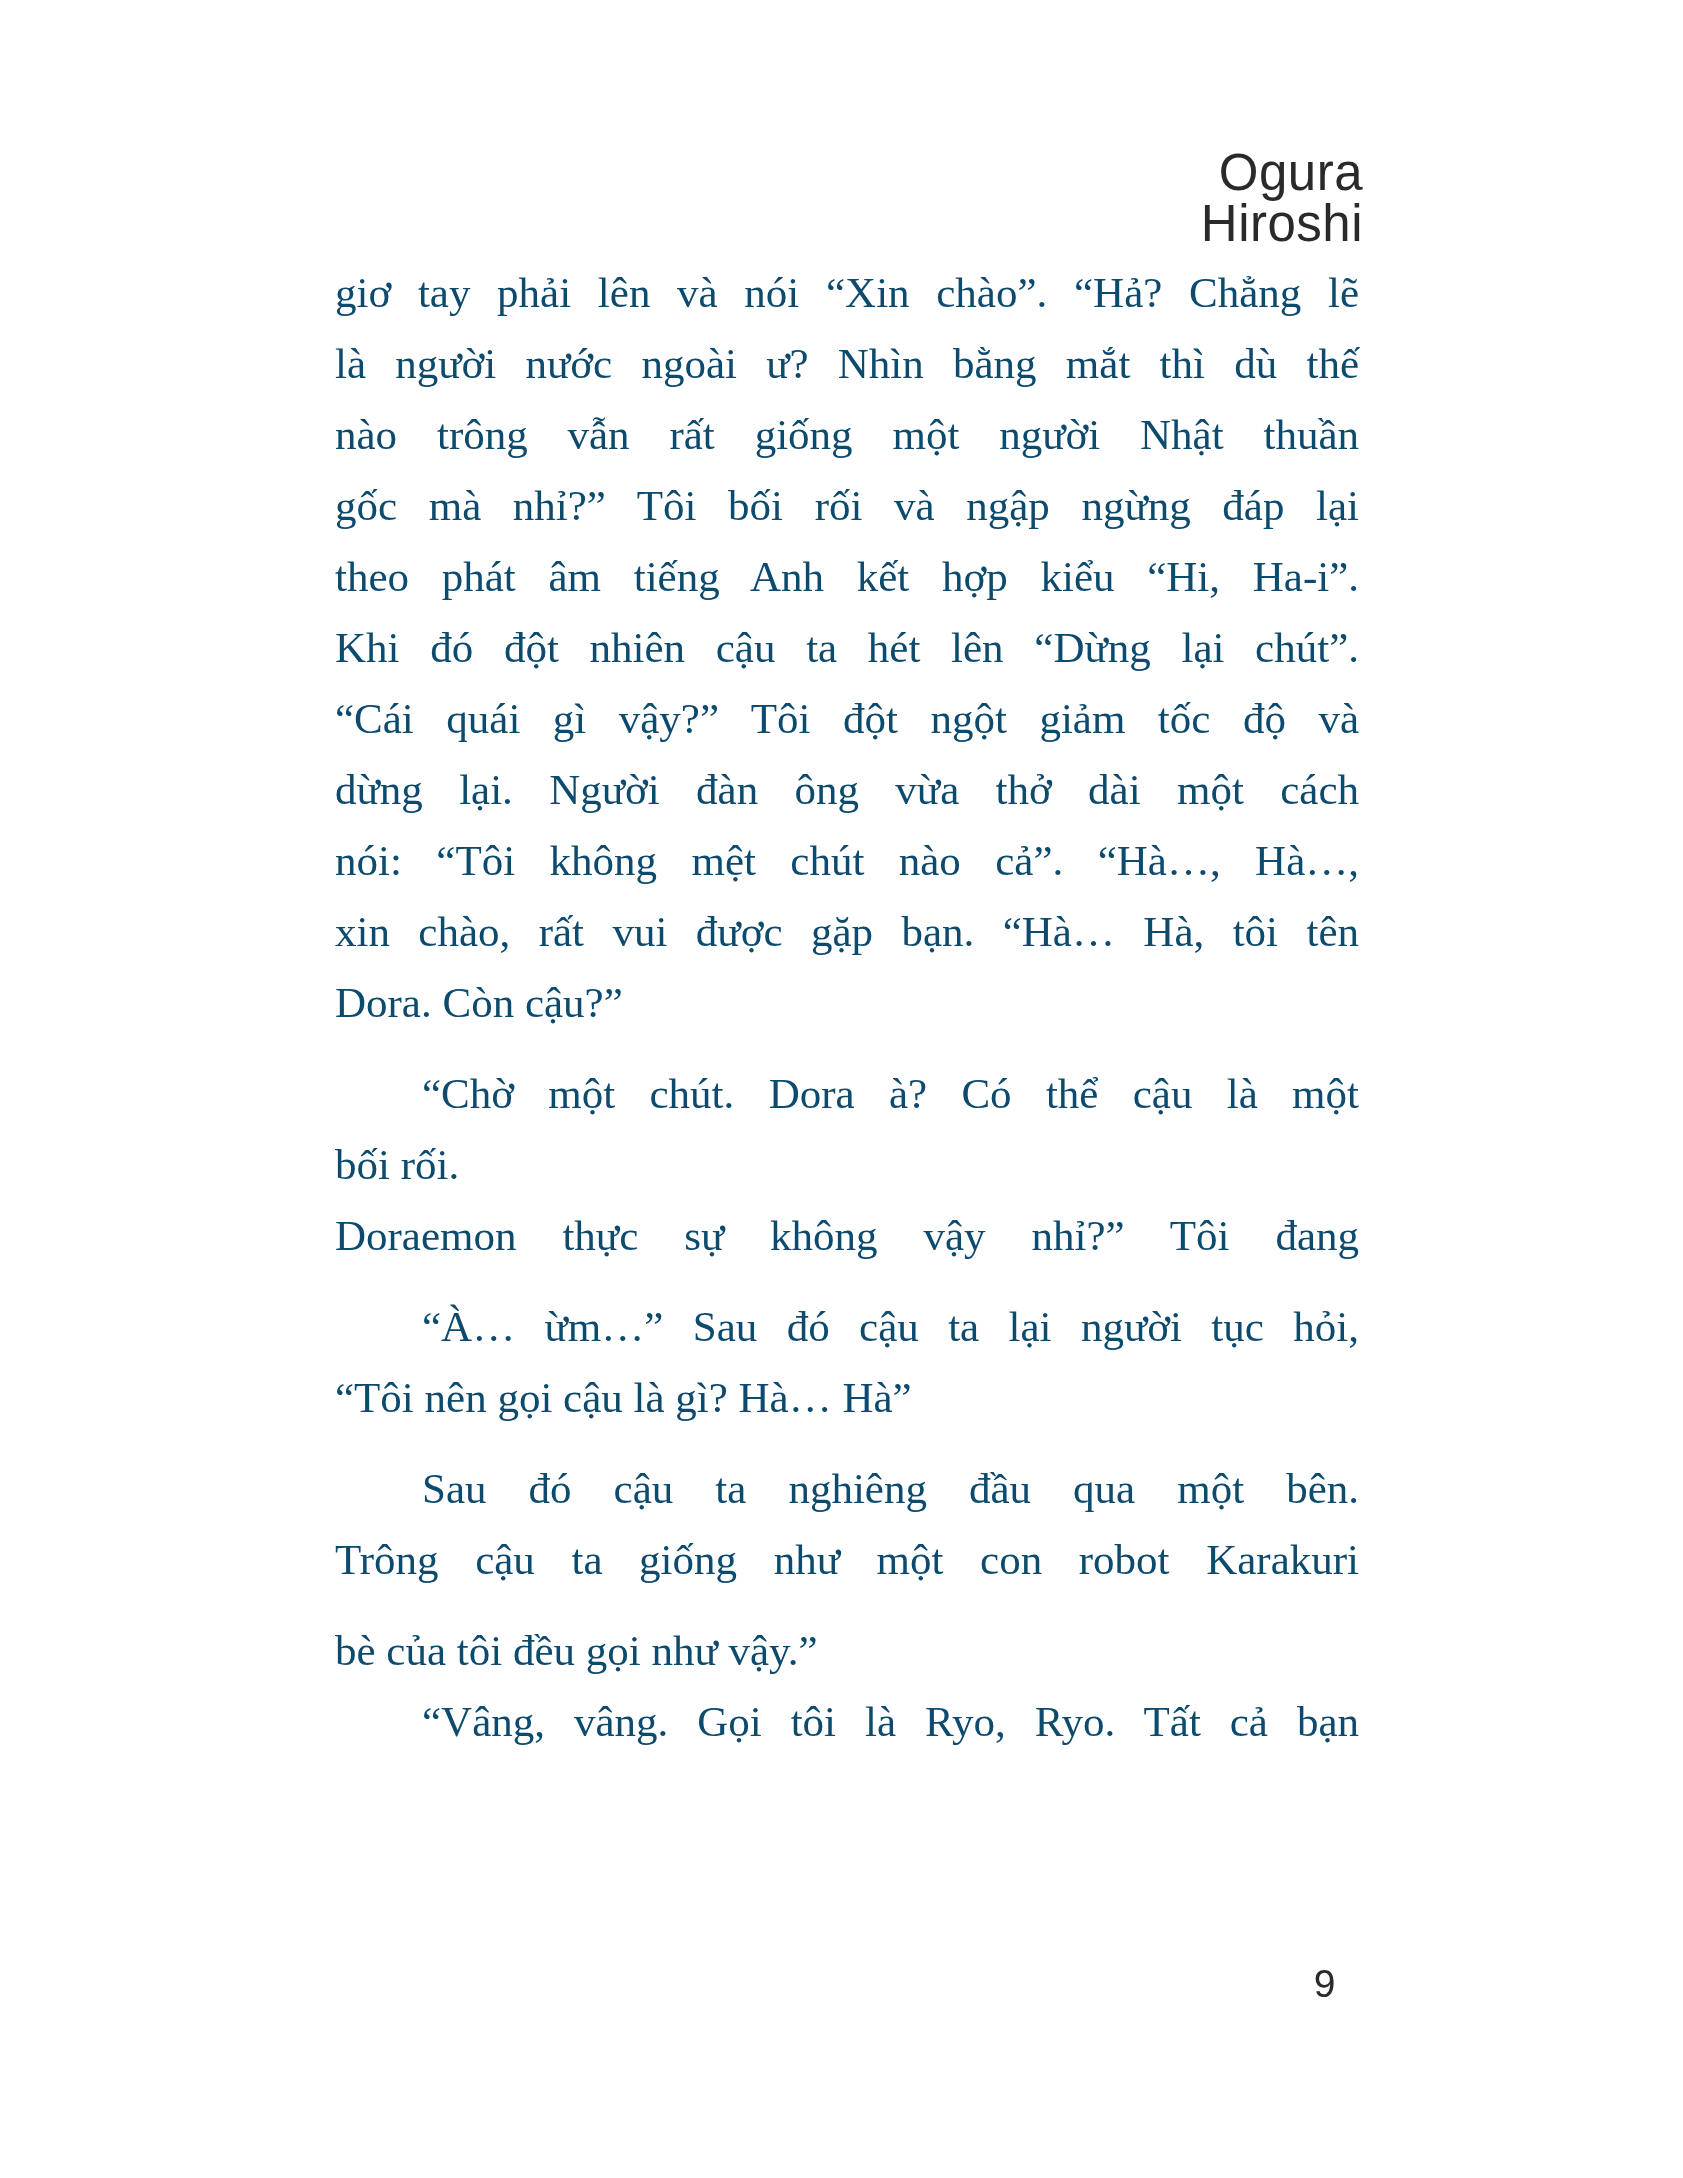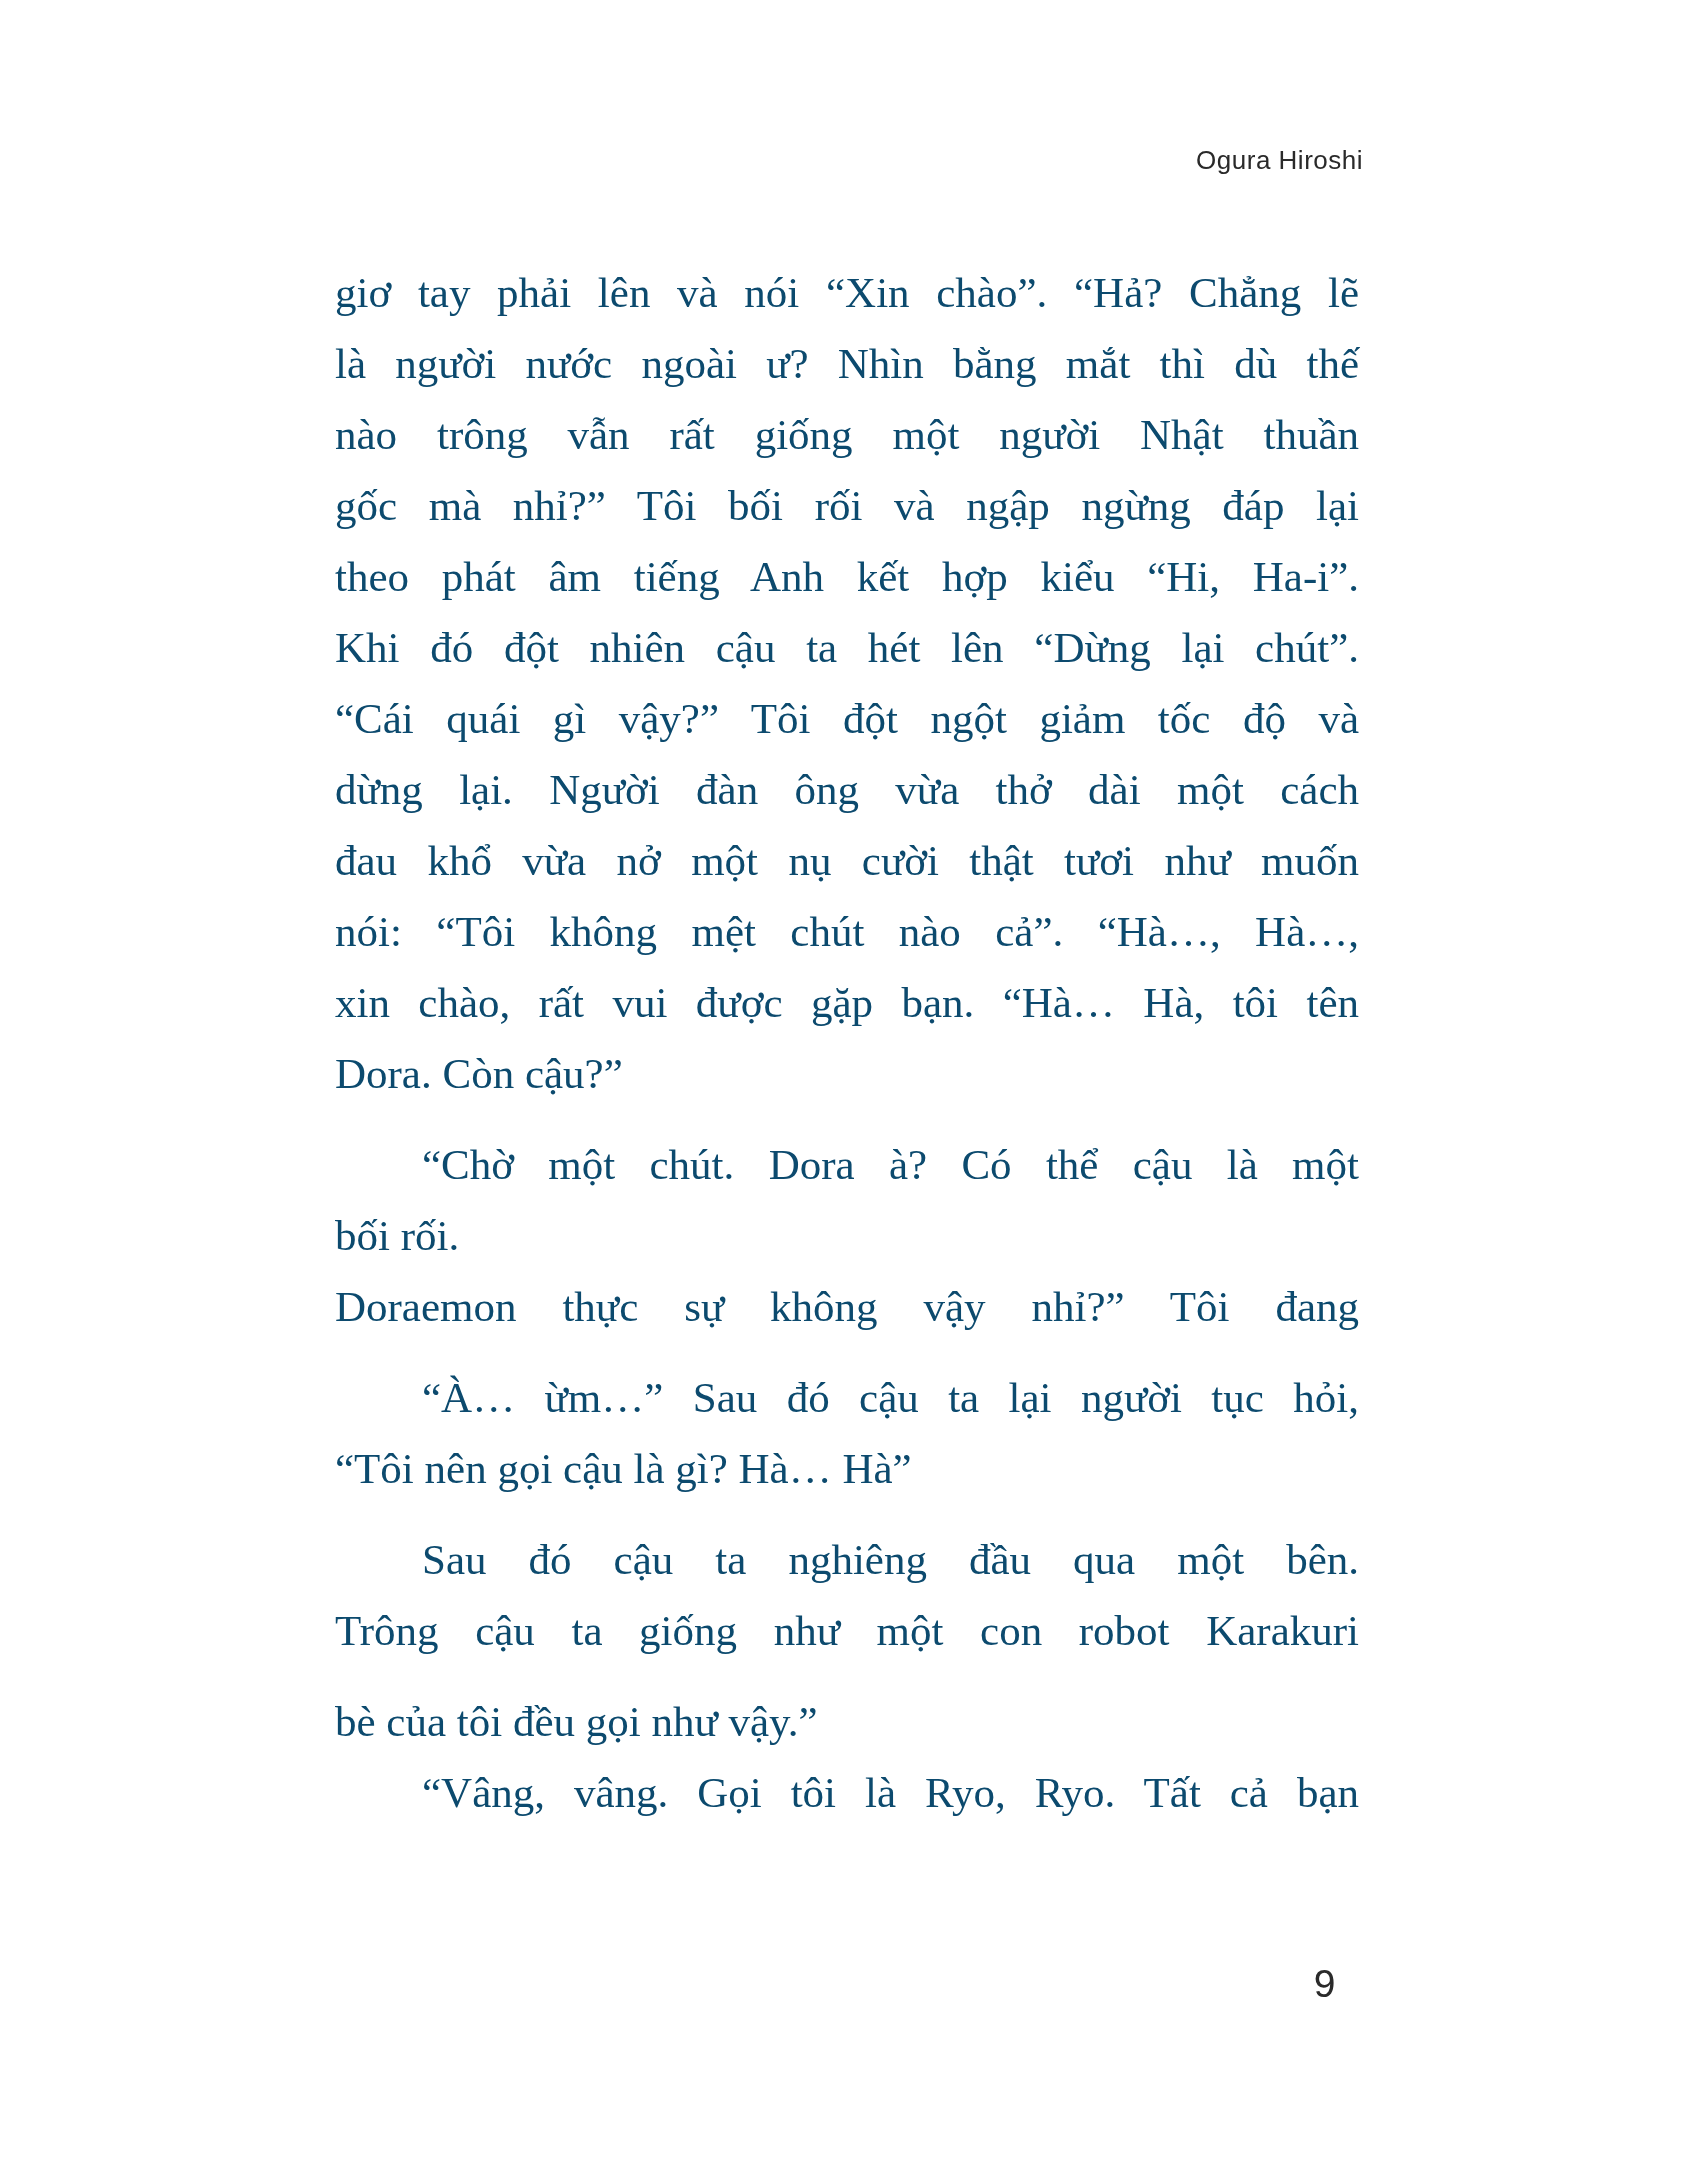--- a/index.html
+++ b/index.html
@@ -20,21 +20,21 @@
     height: 2178px;
     background: #ffffff;
   }
   .running-header {
     position: absolute;
     top: 147px;
     left: 1137px;
     width: 226px;
     text-align: right;
     font-family: "Liberation Sans", sans-serif;
-    font-size: 26px;
+    font-size: 51px;
     line-height: 1.0;
     color: #2a2a2a;
     letter-spacing: 0.5px;
   }
   .body-text {
     position: absolute;
     left: 335px;
     top: 257px;
     width: 1024px;
     font-family: "Liberation Serif", "DejaVu Serif", serif;
@@ -75,21 +75,20 @@
   <div class="body-text" id="body-text">
       <div class="para">
         <div class="line just">giơ tay phải lên và nói “Xin chào”. “Hả? Chẳng lẽ</div>
         <div class="line just">là người nước ngoài ư? Nhìn bằng mắt thì dù thế</div>
         <div class="line just">nào trông vẫn rất giống một người Nhật thuần</div>
         <div class="line just">gốc mà nhỉ?” Tôi bối rối và ngập ngừng đáp lại</div>
         <div class="line just">theo phát âm tiếng Anh kết hợp kiểu “Hi, Ha-i”.</div>
         <div class="line just">Khi đó đột nhiên cậu ta hét lên “Dừng lại chút”.</div>
         <div class="line just">“Cái quái gì vậy?” Tôi đột ngột giảm tốc độ và</div>
         <div class="line just">dừng lại. Người đàn ông vừa thở dài một cách</div>
-        <div class="line just">đau khổ vừa nở một nụ cười thật tươi như muốn</div>
         <div class="line just">nói: “Tôi không mệt chút nào cả”. “Hà…, Hà…,</div>
         <div class="line just">xin chào, rất vui được gặp bạn. “Hà… Hà, tôi tên</div>
         <div class="line last">Dora. Còn cậu?”</div>
       </div>
       <div class="para spaced">
         <div class="line just indent">“Chờ một chút. Dora à? Có thể cậu là một</div>
         <div class="line last">bối rối.</div>
         <div class="line just">Doraemon thực sự không vậy nhỉ?” Tôi đang</div>
       </div>
       <div class="para spaced">

